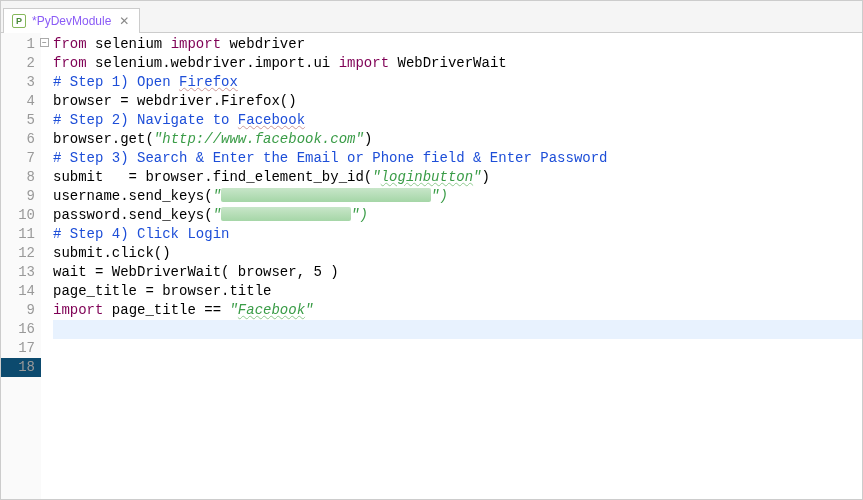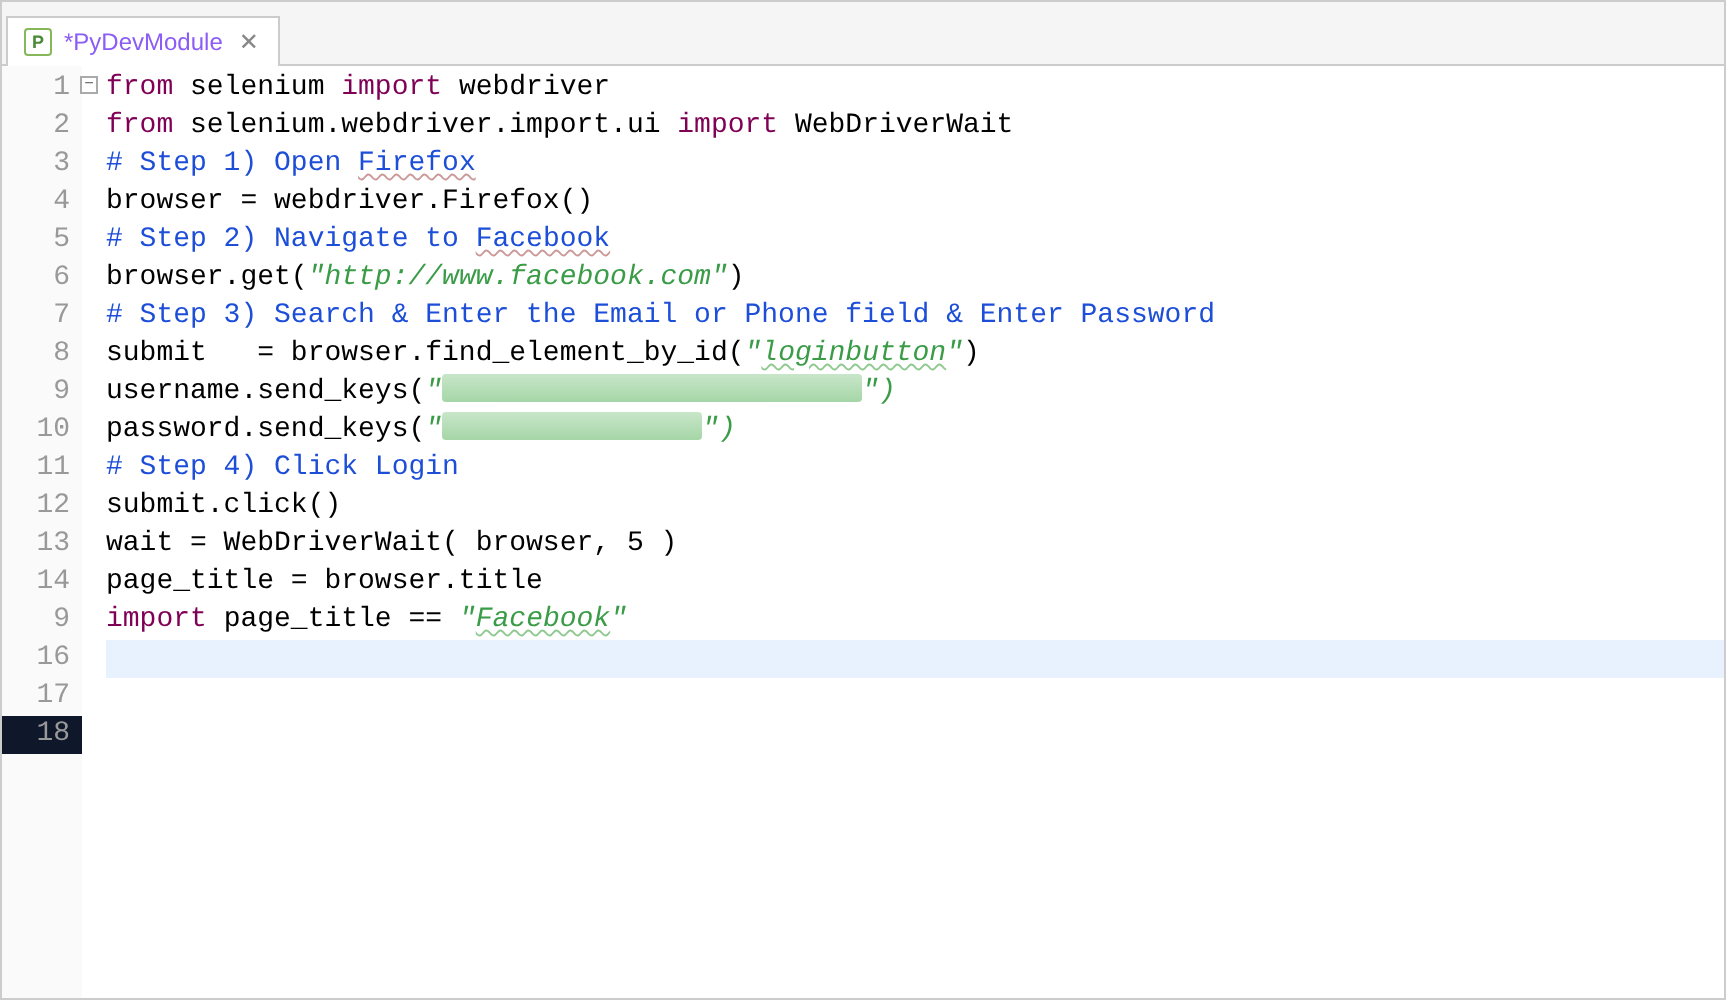--- a/index.html
+++ b/index.html
@@ -75,21 +75,21 @@
       user-select: none;
       font-size: 14px;
     }
     .gutter-line {
       height: 19px;
       line-height: 19px;
       padding-right: 6px;
       position: relative;
     }
     .gutter-line.current {
-      background: #0f172a;
+      background: #0c4a6e;
       padding-left: 16px;
     }
     .fold-mark {
       position: absolute;
       right: -8px;
       top: 3px;
       width: 9px;
       height: 9px;
       border: 1px solid #aaa;
       background: #fff;

